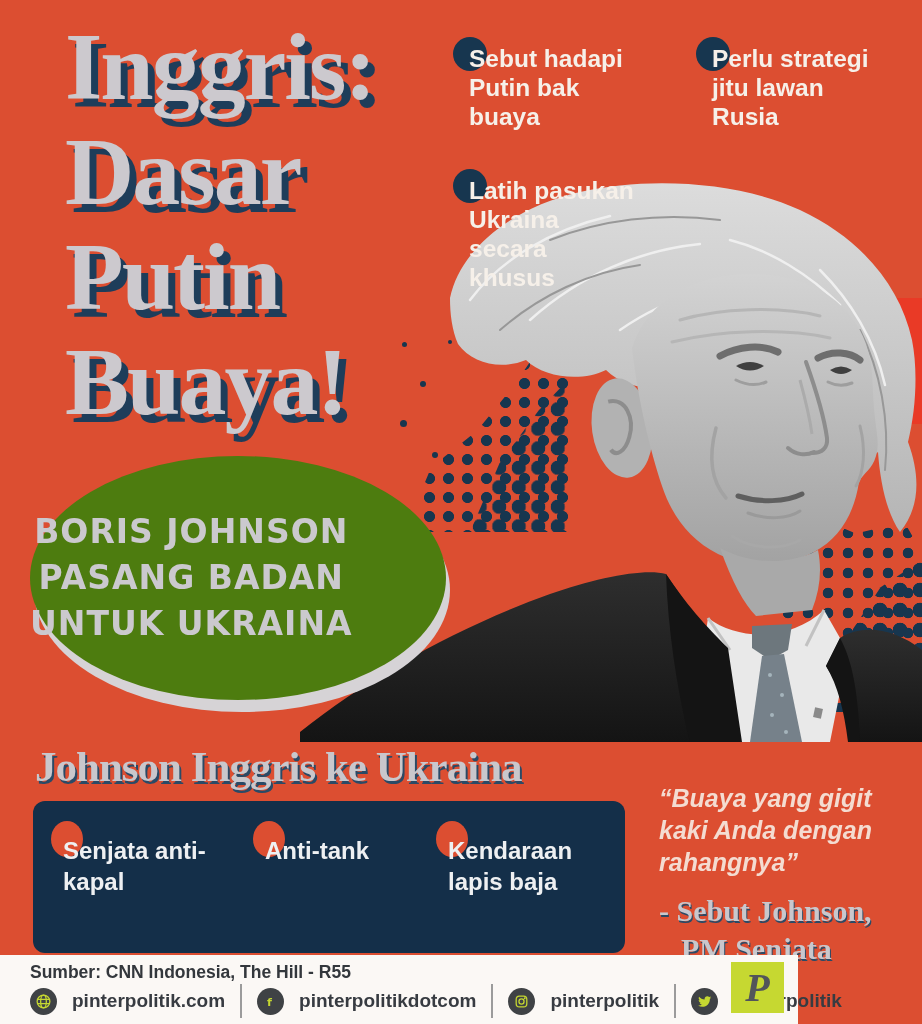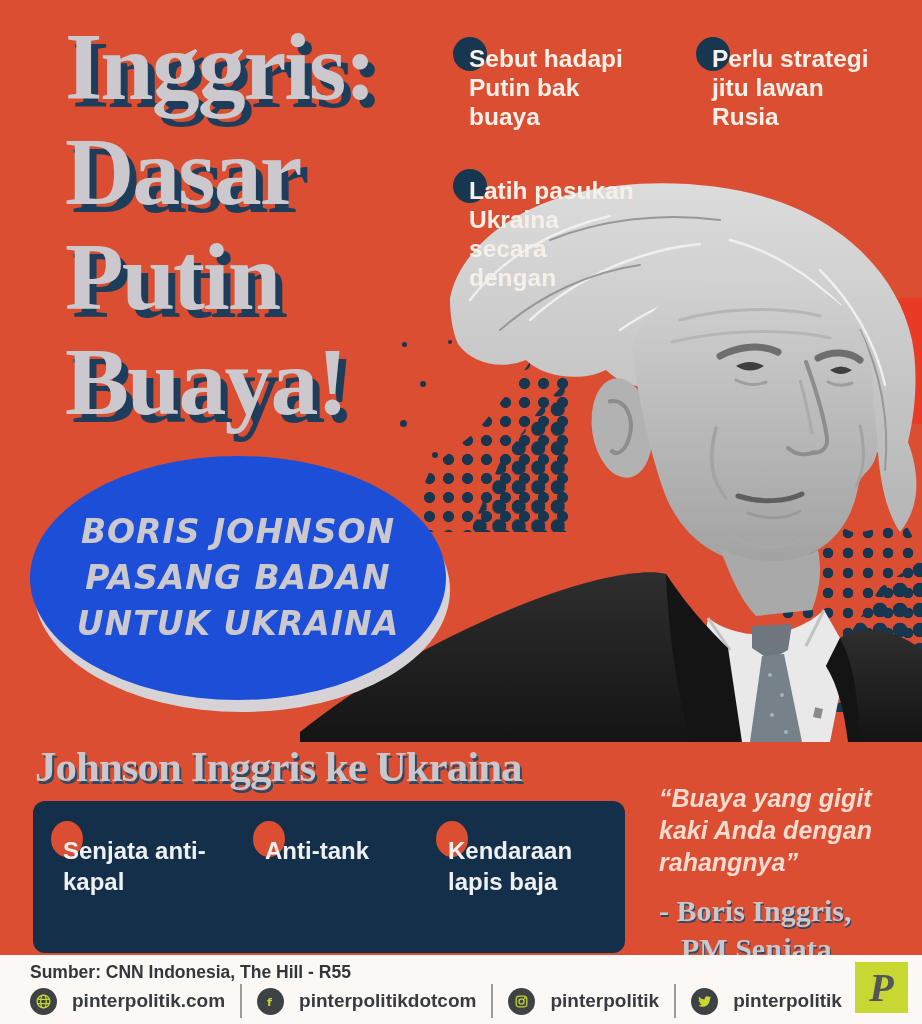--- a/index.html
+++ b/index.html
@@ -47,22 +47,22 @@
   
   .point{position:absolute;z-index:6;width:230px;}
   .point-dot{position:absolute;left:-16px;top:-7px;width:34px;height:34px;border-radius:50%;background:var(--navy);}
   .point p{position:relative;font-size:24.5px;line-height:29px;font-weight:600;color:var(--white-text);}
   .point-1{left:469px;top:44px;}
   .point-2{left:712px;top:44px;}
   .point-3{left:469px;top:176px;}
 
   
   .callout-shadow{position:absolute;left:34px;top:468px;width:416px;height:244px;border-radius:50%;background:#d6d3d6;z-index:4;}
-  .callout{position:absolute;left:30px;top:456px;width:416px;height:244px;border-radius:50%;background:#1d4ed8;z-index:5;
-    display:flex;align-items:center;justify-content:center;text-align:center;font-style:italic;}
+  .callout{position:absolute;left:30px;top:456px;width:416px;height:244px;border-radius:50%;background:#4d7c0f;z-index:5;
+    display:flex;align-items:center;justify-content:flex-start;text-align:center;}
   .callout p{font-family:"DejaVu Sans",sans-serif;font-weight:bold;font-size:33px;line-height:46px;
     letter-spacing:1px;color:#cbc9ce;}
 
   
   .section-heading{position:absolute;left:35px;top:742px;z-index:6;
     font-family:"Liberation Serif",serif;font-weight:bold;font-size:43px;letter-spacing:-1px;
     color:#c9c7cc;text-shadow:2px 3px 0 #2a4a66;}
   .aid-box{position:absolute;left:33px;top:801px;width:592px;height:152px;border-radius:12px;background:var(--navy-box);z-index:6;}
   .aid-item{position:absolute;top:34px;}
   .aid-item-1{left:30px;width:185px;}
@@ -72,21 +72,21 @@
   .aid-item p{position:relative;font-size:24px;line-height:31px;font-weight:600;color:#eef0f2;}
 
   
   .quote{position:absolute;left:652px;top:782px;width:262px;z-index:6;margin-left:7px;}
   .quote-text{font-style:italic;font-size:25px;line-height:32px;font-weight:600;color:var(--cream-text);}
   .quote-attr{margin-top:14px;font-family:"Liberation Serif",serif;font-weight:bold;font-size:30px;line-height:38px;
     color:#c9c7cc;text-shadow:1px 2px 0 #2a4a66;}
   .quote-attr .l2{padding-left:22px;}
 
   
-  .footer{position:absolute;left:0;bottom:0;width:922px;height:69px;background:var(--footer-bg);z-index:7;margin-top:44px;}
+  .footer{position:absolute;left:0;bottom:0;width:798px;height:69px;background:var(--footer-bg);z-index:7;margin-top:44px;}
   .source{position:absolute;left:30px;top:7px;font-size:17.5px;font-weight:600;color:#33373c;}
   .socials{position:absolute;left:30px;top:29px;display:flex;align-items:center;}
   .social{display:flex;align-items:center;gap:15px;}
   .social-circle{width:27px;height:27px;border-radius:50%;background:#3f4245;display:flex;align-items:center;justify-content:center;flex:0 0 auto;}
   .social-label{font-size:19px;font-weight:600;color:#373b41;white-space:nowrap;}
   .social-sep{width:2px;height:34px;background:#9b9b9b;margin:0 15px;align-self:center;}
   .p-logo{position:absolute;right:14px;top:7px;width:53px;height:51px;background:var(--lime);
     display:flex;align-items:center;justify-content:center;
     font-family:"Liberation Serif",serif;font-style:italic;font-weight:bold;font-size:40px;color:#52555a;}
 </style>
@@ -220,21 +220,21 @@
     <span class="point-dot"></span>
     <p class="pre">Perlu strategi
 jitu lawan
 Rusia</p>
   </div>
   <div class="point point-3">
     <span class="point-dot"></span>
     <p class="pre">Latih pasukan
 Ukraina
 secara
-dengan</p>
+khusus</p>
   </div>
 
   <div class="callout-shadow"></div>
   <div class="callout">
     <p class="pre">BORIS JOHNSON
 PASANG BADAN
 UNTUK UKRAINA</p>
   </div>
 
   <h2 class="section-heading">Johnson Inggris ke Ukraina</h2>
@@ -254,21 +254,21 @@
       <p class="pre">Kendaraan
 lapis baja</p>
     </div>
   </div>
 
   <div class="quote">
     <p class="quote-text pre">“Buaya yang gigit
 kaki Anda dengan
 rahangnya”</p>
     <div class="quote-attr">
-      <div>- Boris Inggris,</div>
+      <div>- Sebut Johnson,</div>
       <div class="l2">PM Senjata</div>
     </div>
   </div>
 
   <div class="footer">
     <div class="source">Sumber: CNN Indonesia, The Hill - R55</div>
     <div class="socials">
       <div class="social">
         <span class="social-circle">
           <svg width="17" height="17" viewBox="0 0 24 24" fill="none" stroke="#c6d831" stroke-width="1.8">

